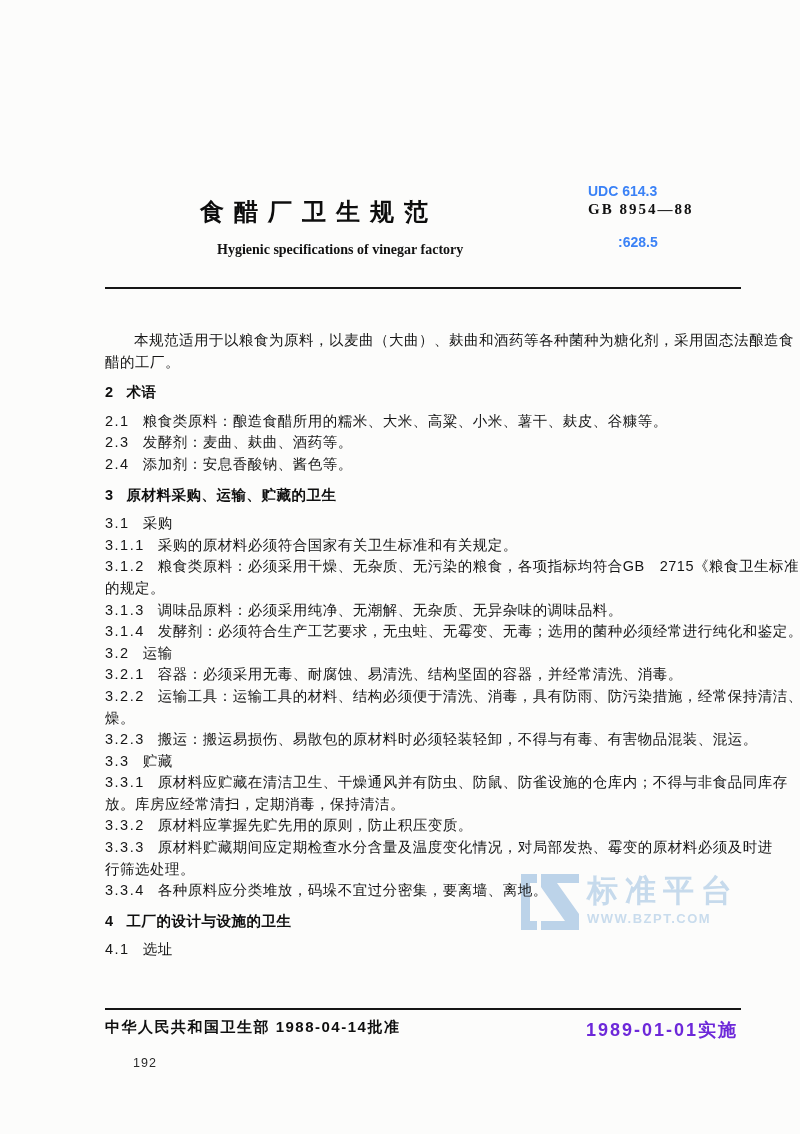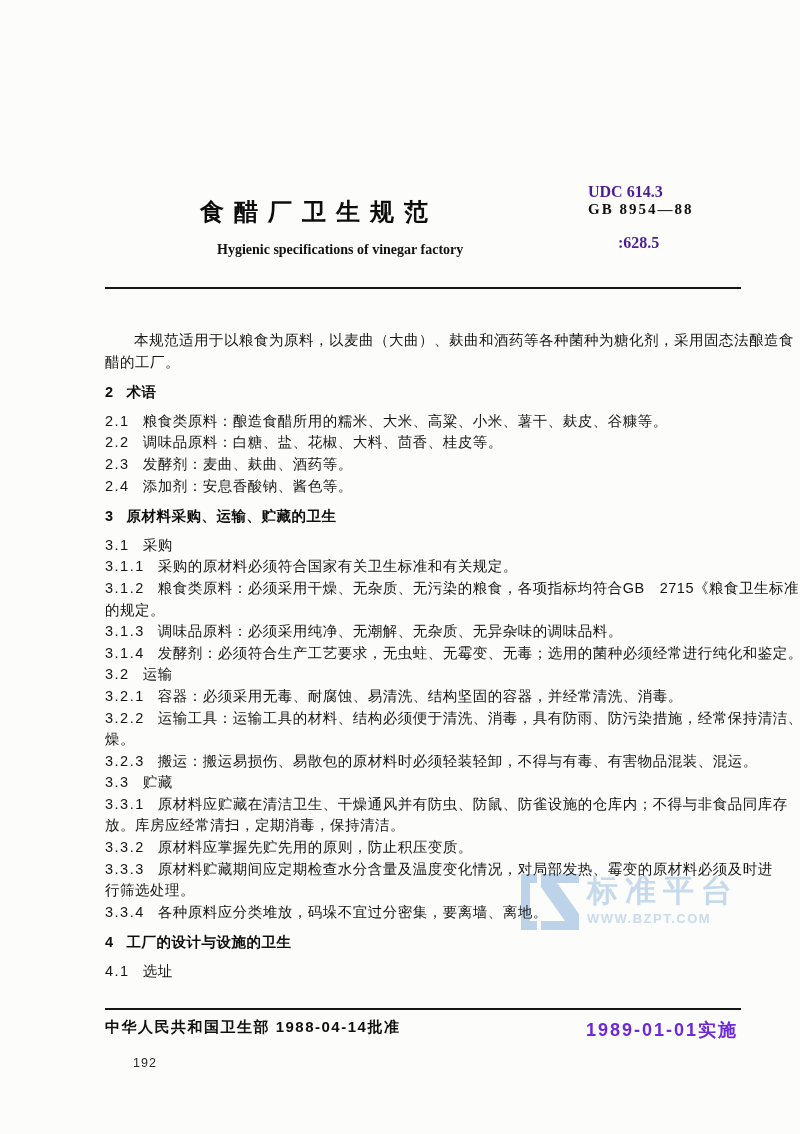--- a/index.html
+++ b/index.html
@@ -13,22 +13,22 @@
     overflow:hidden;
   }
   
   .std-label{
     position:absolute;left:210px;top:144px;
     font-size:16px;font-weight:bold;letter-spacing:2.5px;color:#111;
     white-space:nowrap;
   }
   .udc{
     position:absolute;left:588px;top:149px;
-    font-family:Liberation Serif, serif;
-    font-size:16px;font-weight:bold;color:#4c1d95;line-height:17px;
+    font-family:Liberation Sans, sans-serif;
+    font-size:14px;font-weight:bold;color:#3b82f6;line-height:17px;
     white-space:pre;
   }
   .udc .udc2{margin-left:30px;}
   .doc-title{
     position:absolute;left:200px;top:196px;
     font-size:24px;font-weight:bold;letter-spacing:10px;color:#0d0d0d;
     white-space:nowrap;
   }
   .std-no{
     position:absolute;left:588px;top:201px;
@@ -131,21 +131,20 @@
         <div class="wm-url">WWW.BZPT.COM</div>
       </span>
     </div>
   </div>
 
   <div class="doc-body">
       <div class="line p-first"><span class="txt">本规范适用于以粮食为原料，以麦曲（大曲）、麸曲和酒药等各种菌种为糖化剂，采用固态法酿造食</span></div>
       <div class="line p-cont"><span class="txt">醋的工厂。</span></div>
       <div class="line h1"><span class="num">2</span><span class="txt">术语</span></div>
       <div class="line clause"><span class="num">2.1</span><span class="txt">粮食类原料：酿造食醋所用的糯米、大米、高粱、小米、薯干、麸皮、谷糠等。</span></div>
-      <div class="line clause"><span class="num">2.2</span><span class="txt">调味品原料：白糖、盐、花椒、大料、茴香、桂皮等。</span></div>
       <div class="line clause"><span class="num">2.3</span><span class="txt">发酵剂：麦曲、麸曲、酒药等。</span></div>
       <div class="line clause"><span class="num">2.4</span><span class="txt">添加剂：安息香酸钠、酱色等。</span></div>
       <div class="line h1"><span class="num">3</span><span class="txt">原材料采购、运输、贮藏的卫生</span></div>
       <div class="line clause"><span class="num">3.1</span><span class="txt">采购</span></div>
       <div class="line clause"><span class="num">3.1.1</span><span class="txt">采购的原材料必须符合国家有关卫生标准和有关规定。</span></div>
       <div class="line clause"><span class="num">3.1.2</span><span class="txt">粮食类原料：必须采用干燥、无杂质、无污染的粮食，各项指标均符合GB　2715《粮食卫生标准》</span></div>
       <div class="line p-cont"><span class="txt">的规定。</span></div>
       <div class="line clause"><span class="num">3.1.3</span><span class="txt">调味品原料：必须采用纯净、无潮解、无杂质、无异杂味的调味品料。</span></div>
       <div class="line clause"><span class="num">3.1.4</span><span class="txt">发酵剂：必须符合生产工艺要求，无虫蛀、无霉变、无毒；选用的菌种必须经常进行纯化和鉴定。</span></div>
       <div class="line clause"><span class="num">3.2</span><span class="txt">运输</span></div>

